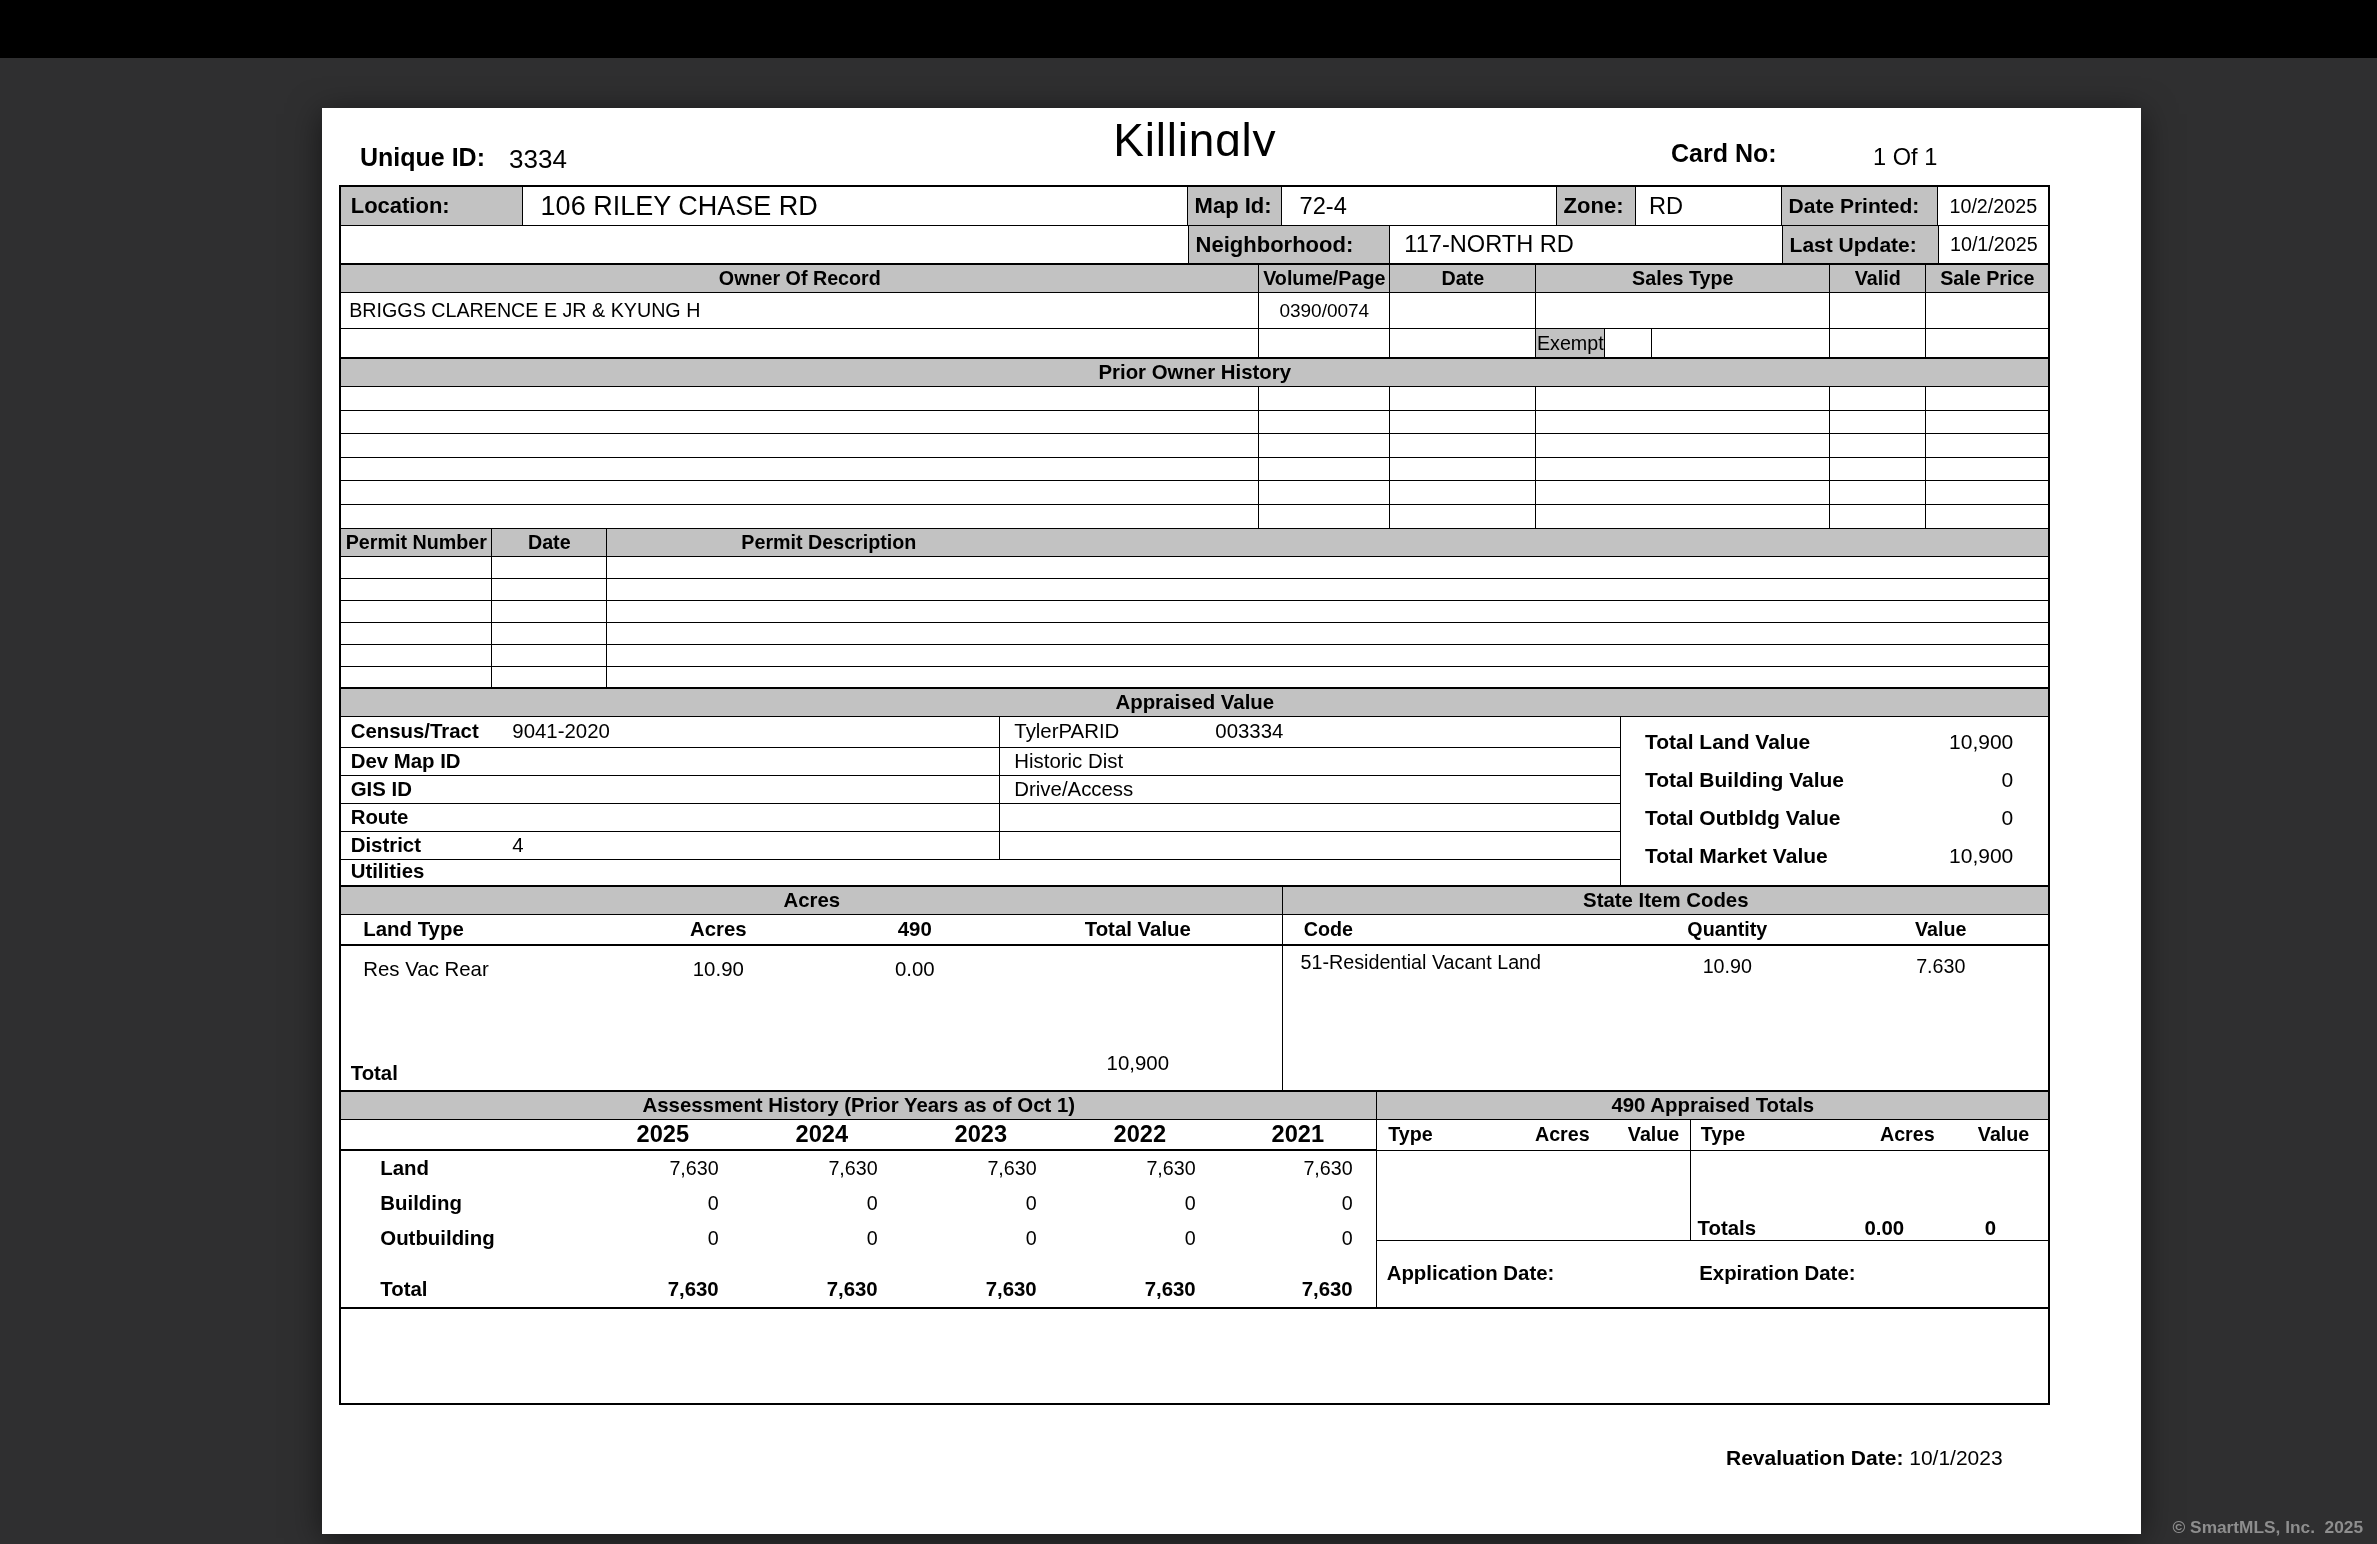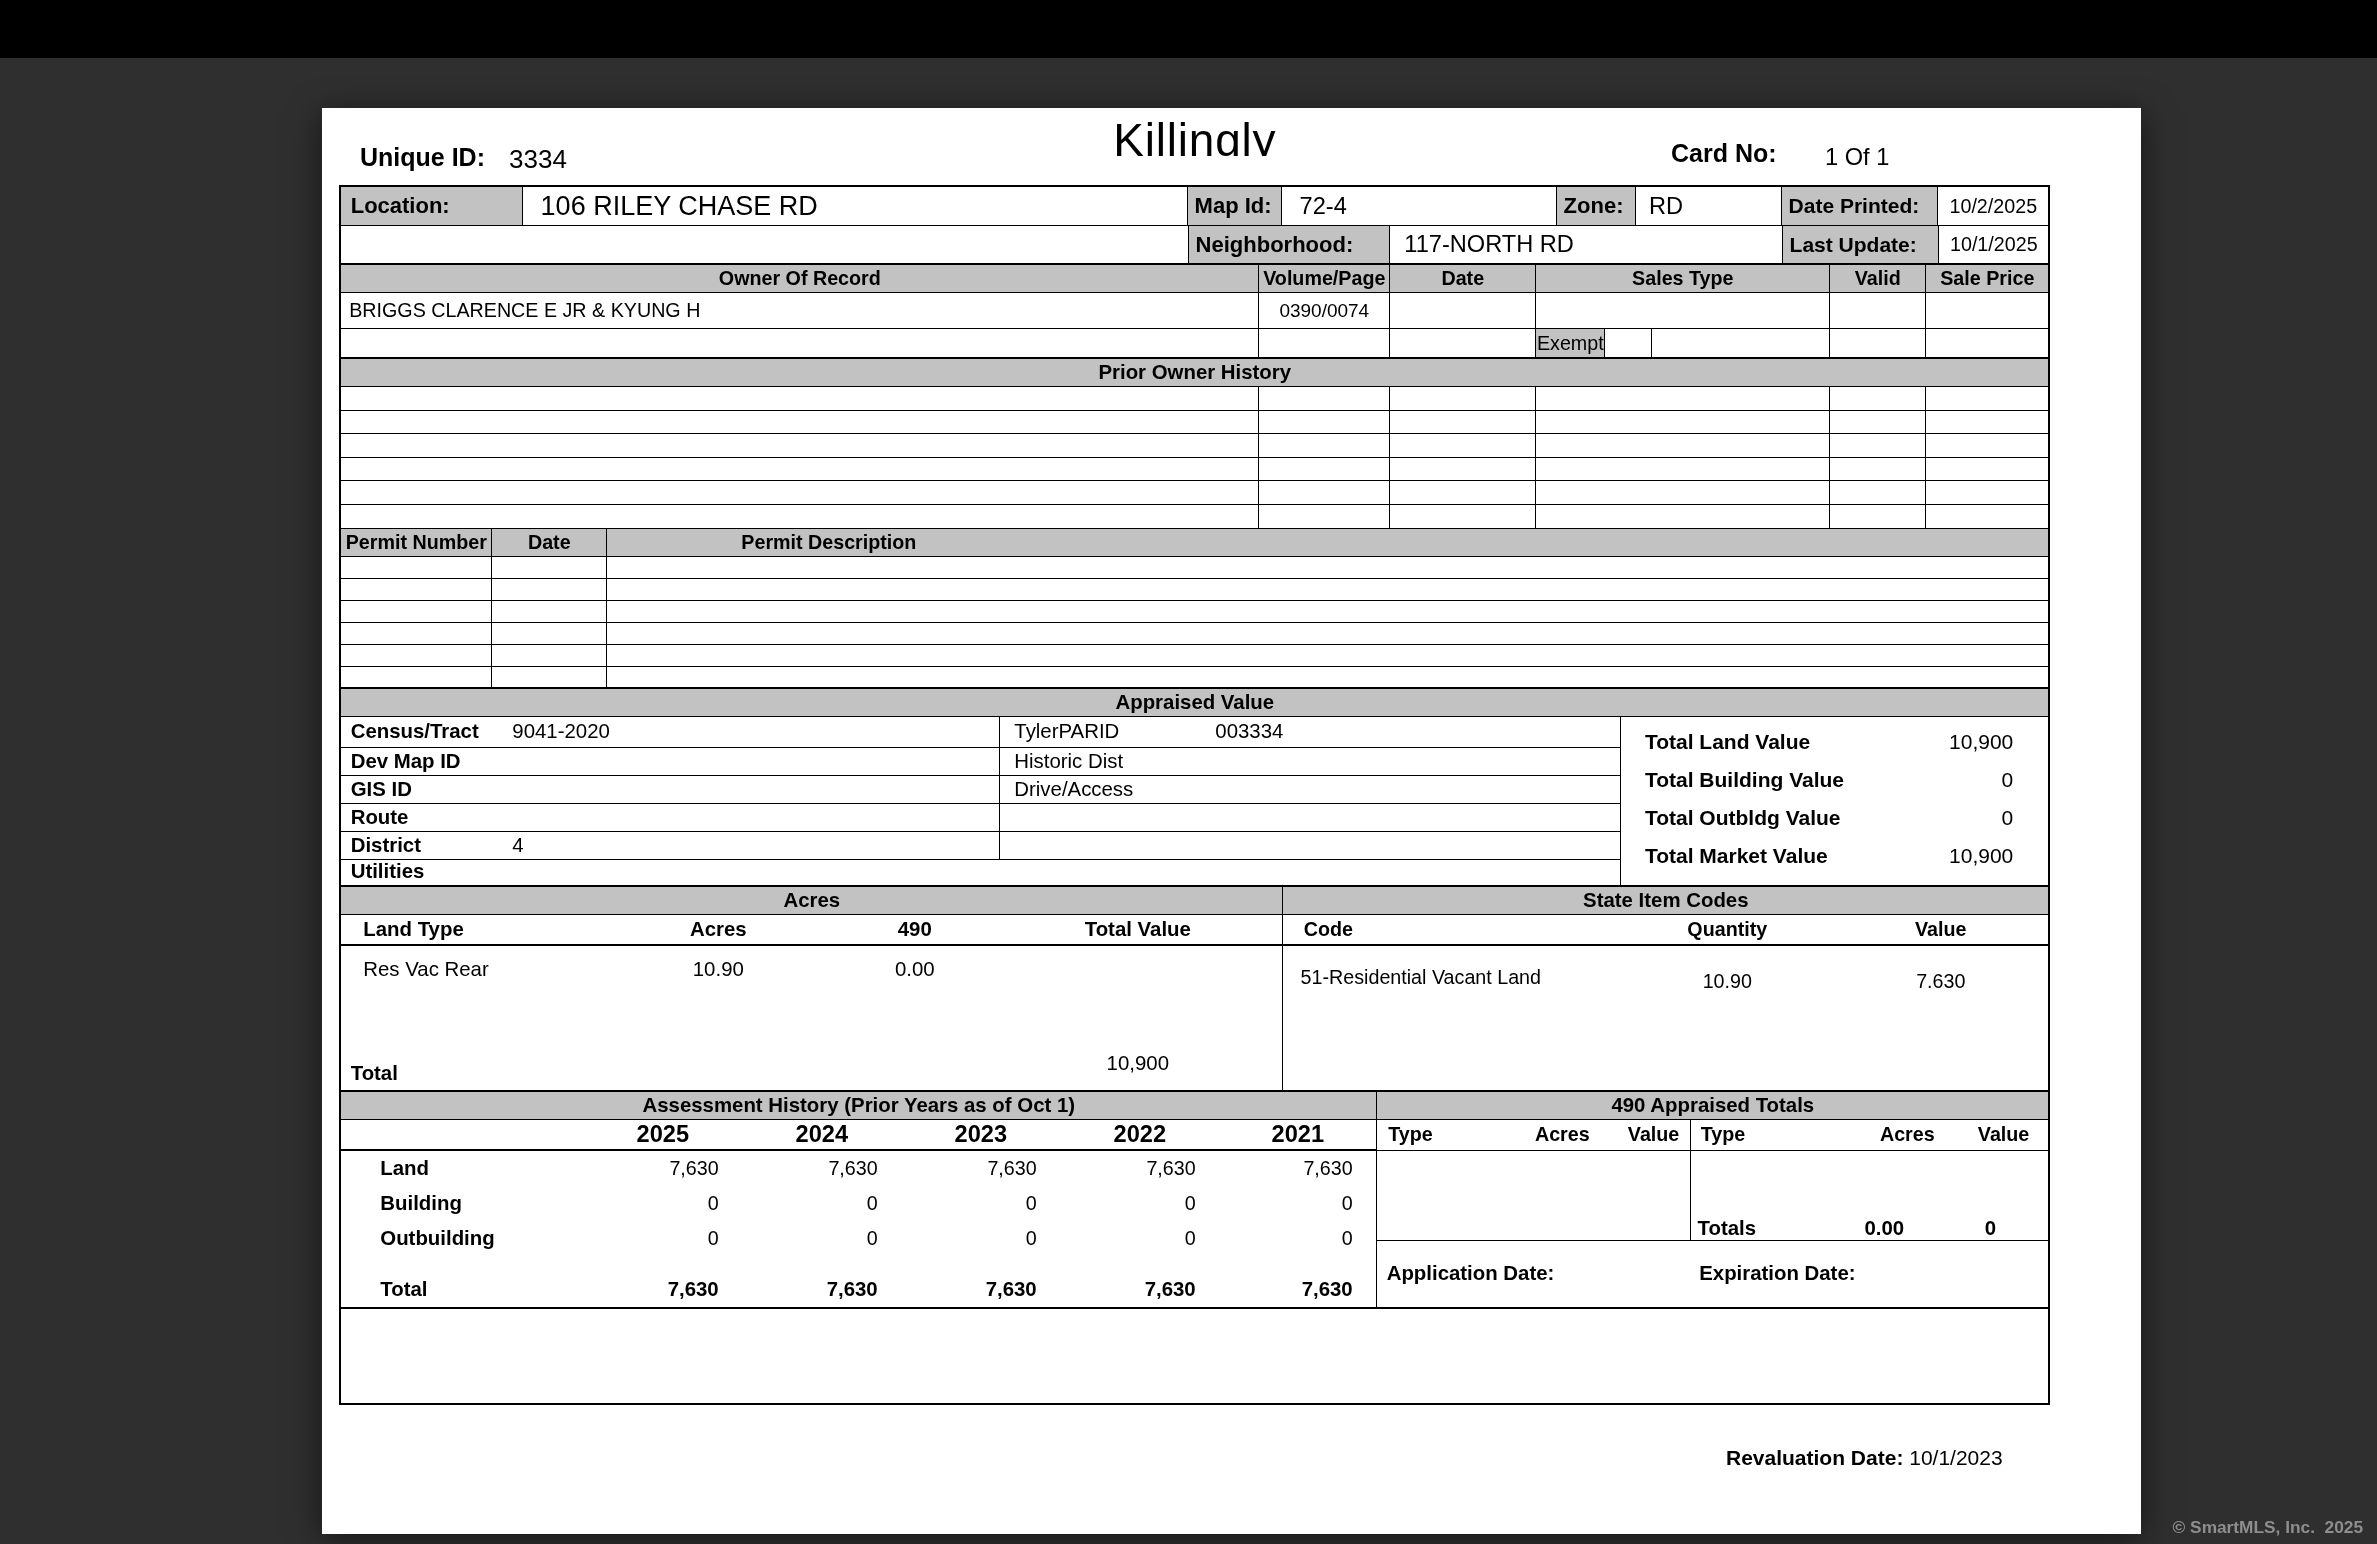--- a/index.html
+++ b/index.html
@@ -4,21 +4,21 @@
 <style>
   *{box-sizing:border-box;margin:0;padding:0}
   html,body{width:2377px;height:1544px}
   body{background:#2f2f30;font-family:"Liberation Sans",sans-serif;color:#000;position:relative;overflow:hidden}
   .topbar{position:absolute;left:0;top:0;width:100%;height:58px;background:#000}
   .page{position:absolute;left:322px;top:108px;width:1819px;height:1426px;background:#fff;box-shadow:0 4.7px 31px rgba(0,0,0,.55)}
   .uid-label{position:absolute;left:38px;top:35px;font-size:25px;font-weight:bold}
   .uid-value{position:absolute;left:187px;top:36px;font-size:26px}
   .town{position:absolute;left:17.3px;top:9.4px;width:1711px;height:39px;overflow:hidden;text-align:center;font-size:46px;line-height:47px;letter-spacing:0.8px}
   .card-label{position:absolute;left:1349px;top:31px;font-size:25px;font-weight:bold}
-  .card-value{position:absolute;left:1503px;top:36px;font-size:23.6px}
+  .card-value{position:absolute;left:1551px;top:36px;font-size:23.6px}
   .tbl{position:absolute;left:17.3px;top:77px;width:1711px;border:2.4px solid #000;background:#fff}
   .r{display:flex;border-bottom:1.6px solid #000;align-items:stretch}
   .r.hb{border-bottom:2.4px solid #000}
   .r.nb{border-bottom:none}
   .c{display:flex;align-items:center;white-space:nowrap;overflow:hidden;flex:0 0 auto}
   .fx{flex:1 1 auto}
   .rb{border-right:1.6px solid #000}
   .g{background:#c2c2c2}
   .b{font-weight:bold}
   .ct{justify-content:center}
@@ -288,21 +288,21 @@
           <div class="f26" style="width:157px;text-align:center">0.00</div>
           <div class="f26 fx" style="text-align:center"></div>
         </div>
         <div style="display:flex;align-items:flex-end;height:35px;padding-bottom:4.7px">
           <div class="b f26" style="width:259px;padding-left:9.4px">Total</div>
           <div style="width:236px"></div>
           <div style="width:157px"></div>
           <div class="f26 fx" style="text-align:center;padding-bottom:9.4px">10,900</div>
         </div>
       </div>
-      <div class="fx" style="display:flex;padding-top:20px">
+      <div class="fx" style="display:flex;padding-top:5px">
         <div class="f25" style="width:338px;padding-left:17.3px">51-Residential Vacant Land</div>
         <div class="f25" style="width:212px;text-align:center;padding-top:4.7px">10.90</div>
         <div class="f25 fx" style="text-align:center;padding-top:4.7px">7.630</div>
       </div>
     </div>
 
     <div class="r hb" style="height:217px">
       <div class="col rb" style="width:1036px">
         <div class="g ct b f26" style="display:flex;align-items:center;height:28px;border-bottom:1.6px solid #000;justify-content:center">Assessment History (Prior Years as of Oct 1)</div>
         <div style="display:flex;height:31px;border-bottom:2.4px solid #000">

